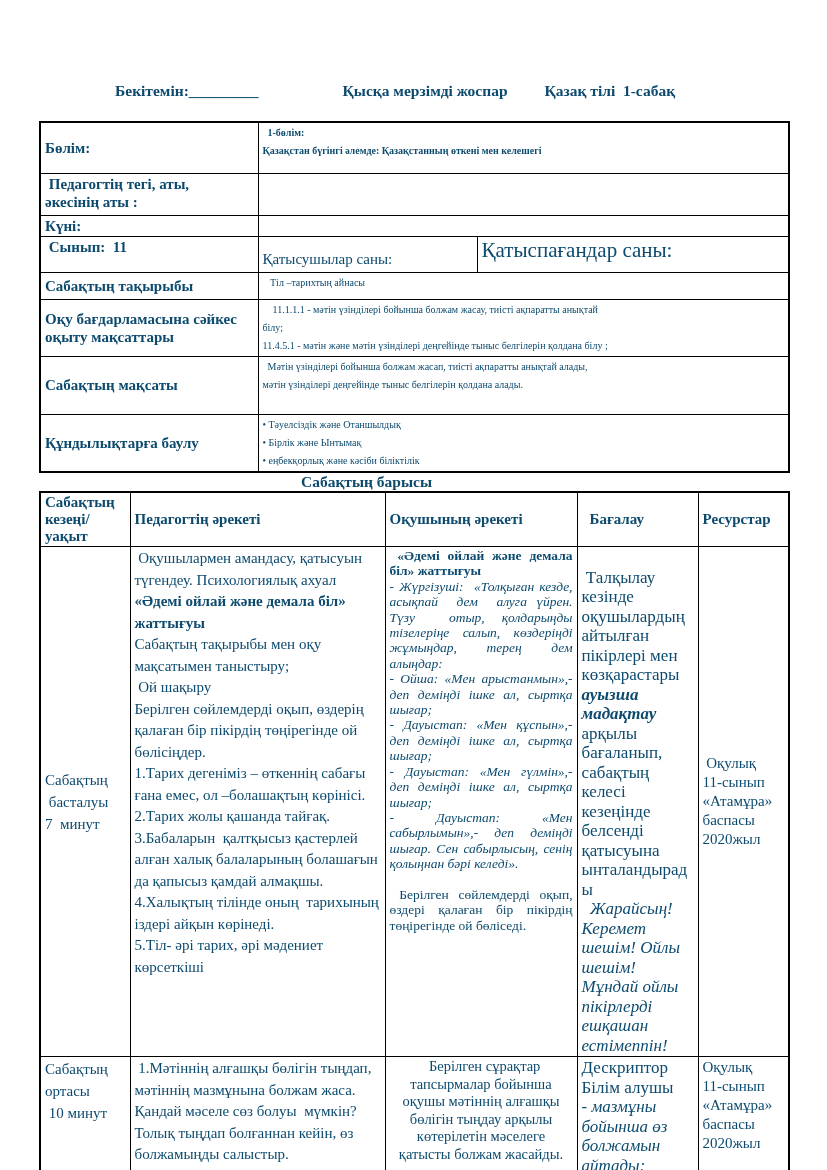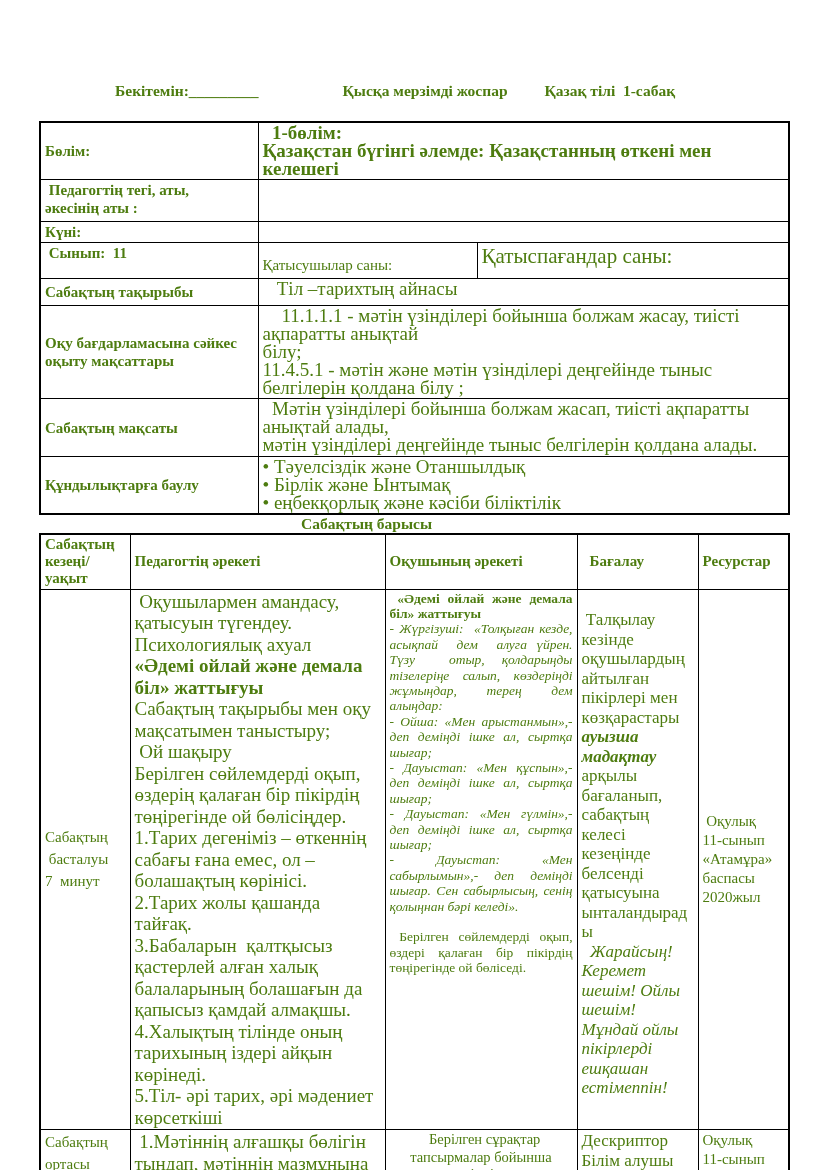--- a/index.html
+++ b/index.html
@@ -1,48 +1,48 @@
 <!DOCTYPE html>
 <html><head>
 <meta charset="utf-8">
 <style>
   html,body{margin:0;padding:0;background:#e9e9e9;}
   .page{
-    width:827px;height:1170px;background:#ffffff;color:#4d7c0f;
+    width:827px;height:1170px;background:#ffffff;color:#0c4a6e;
     font-family:"Liberation Serif","DejaVu Serif",serif;
     overflow:hidden;position:relative;margin:0 auto;
   }
   .title-line{padding:82px 0 0 115px;font-weight:bold;font-size:15.5px;white-space:pre;}
   .t2{margin-left:84px;}
   .t3{margin-left:37px;}
 
   table{border-collapse:collapse;table-layout:fixed;width:749px;margin-left:39px;}
   .doc-table{border:2px solid #000;}
   td,th{border:1px solid #000;padding:1px 4px;vertical-align:top;
         white-space:pre-wrap;overflow:hidden;word-wrap:break-word;}
   .info-table{margin-top:21px;}
   .lbl{font-weight:bold;font-size:15px;line-height:18px;vertical-align:middle;}
-  .val{font-size:19px;line-height:18px;}
+  .val{font-size:10px;line-height:18px;}
   .sub-mid{font-size:15px;vertical-align:bottom;padding-bottom:4px;}
   .sub-right{font-size:21px;}
   .ir1{height:51px}.ir2{height:42px}.ir3{height:20px}.ir4{height:36px}
   .ir5{height:27px}.ir6{height:55px}.ir7{height:58px}.ir8{height:52px}
 
   .flow-heading{width:655px;margin:1px 0 1px 39px;text-align:center;
                 font-weight:bold;font-size:15.5px;line-height:16px;}
 
   .flow-table th{font-weight:bold;font-size:15px;vertical-align:middle;text-align:left;}
   .th-student{text-align:center;}
   .th-assess{padding-left:12px;}
   .th-res{text-align:center;}
   .hrow{height:55px}
   .rb1{height:445px}.rb2{height:110px}
   .c-stage{font-size:15px;line-height:22px;}
   .mid{vertical-align:middle;}
-  .c-teacher{font-size:19px;line-height:21.5px;}
+  .c-teacher{font-size:15px;line-height:21.5px;}
   .c-student{font-size:13.5px;line-height:15.4px;text-align:justify;}
   .c-student2{font-size:14.5px;line-height:17.5px;text-align:center;}
   .c-assess{font-size:17px;line-height:19.5px;}
   .c-res{font-size:15px;line-height:19px;margin-left:44px;}
 </style>
 </head>
 <body>
 
 <div class="page">
 

